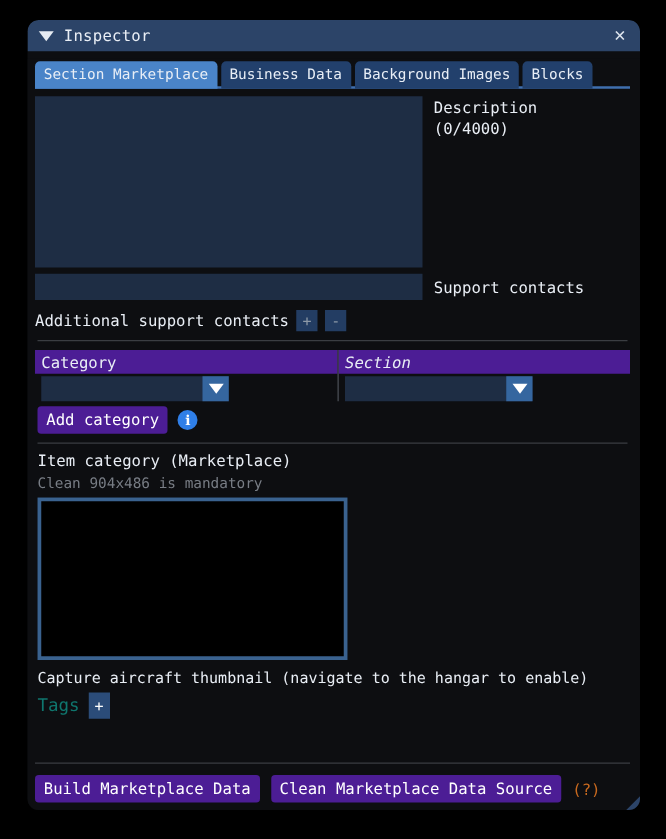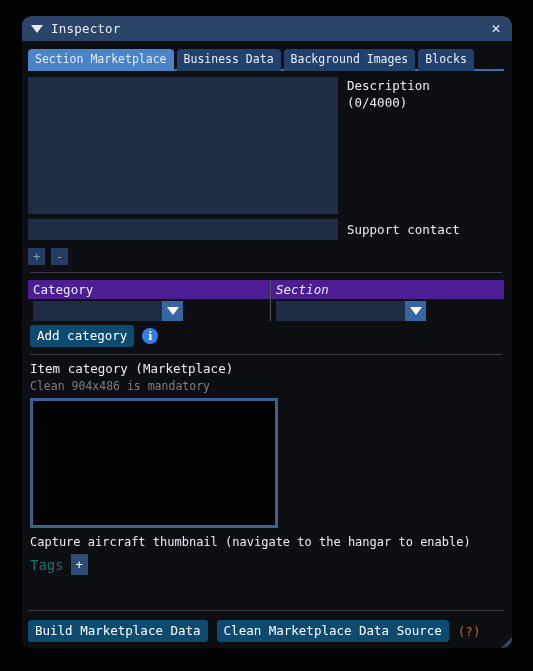--- a/index.html
+++ b/index.html
@@ -231,21 +231,21 @@
   }
 
   .addcat-row {
     display: flex;
     align-items: center;
     gap: 8px;
     margin-top: 4px;
     padding-left: 2px;
   }
   .btn-blue {
-    background: #0c4a6e;
+    background: #4c1d95;
     color: #ffffff;
     font-size: 12.5px;
     padding: 3px 7px 4px 7px;
     border-radius: 3px;
     cursor: pointer;
     white-space: nowrap;
     line-height: 15px;
   }
   .info-icon {
     width: 16px; height: 16px;
@@ -371,24 +371,25 @@
       <div class="content">
 
         <div class="desc-row">
           <div class="desc-box"></div>
           <div class="desc-label">Description
 (0/4000)</div>
         </div>
 
         <div class="support-row">
           <div class="support-input"></div>
-          <div class="support-label">Support contact</div>
+          <div class="support-label">Support contacts</div>
         </div>
 
         <div class="addl-row">
+          <span class="addl-label">Additional support contacts</span>
           <span class="sq-btn">+</span>
           <span class="sq-btn">-</span>
         </div>
 
         <div class="hr"></div>
 
         <div class="cat-table">
           <div class="cat-col left">
             <div class="cat-head">Category</div>
             <div class="cat-cell">

